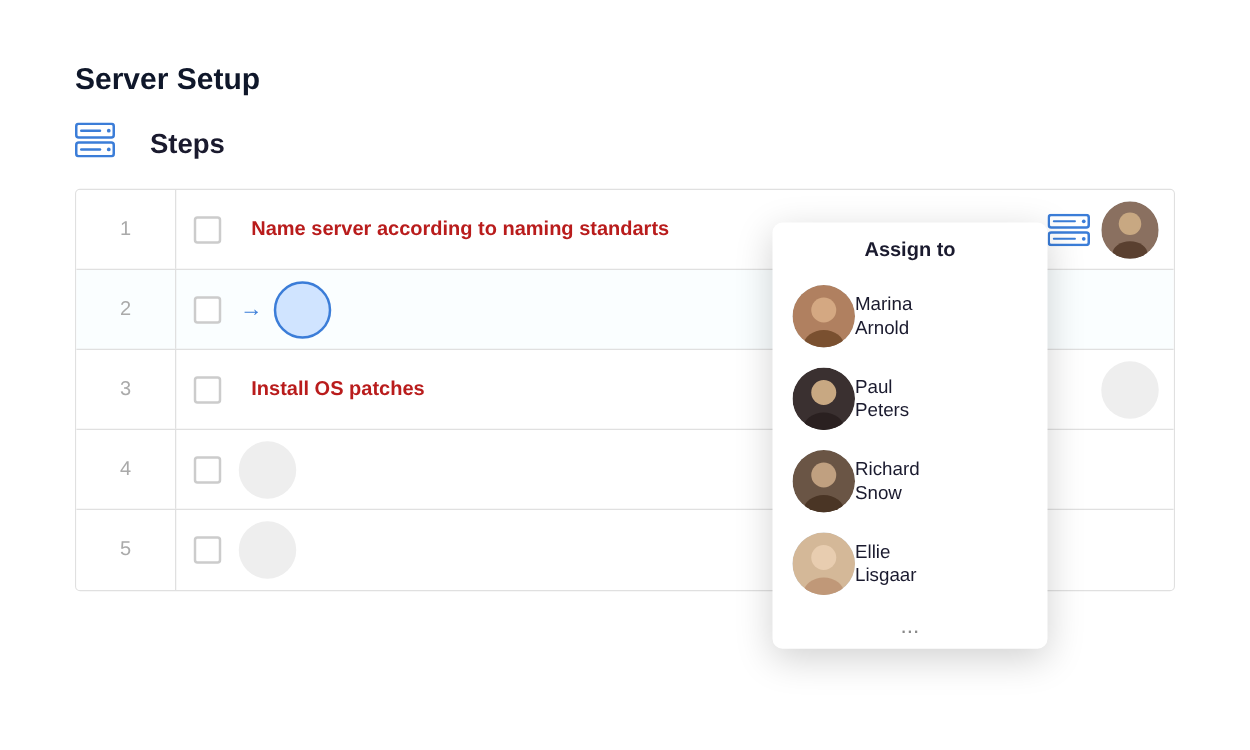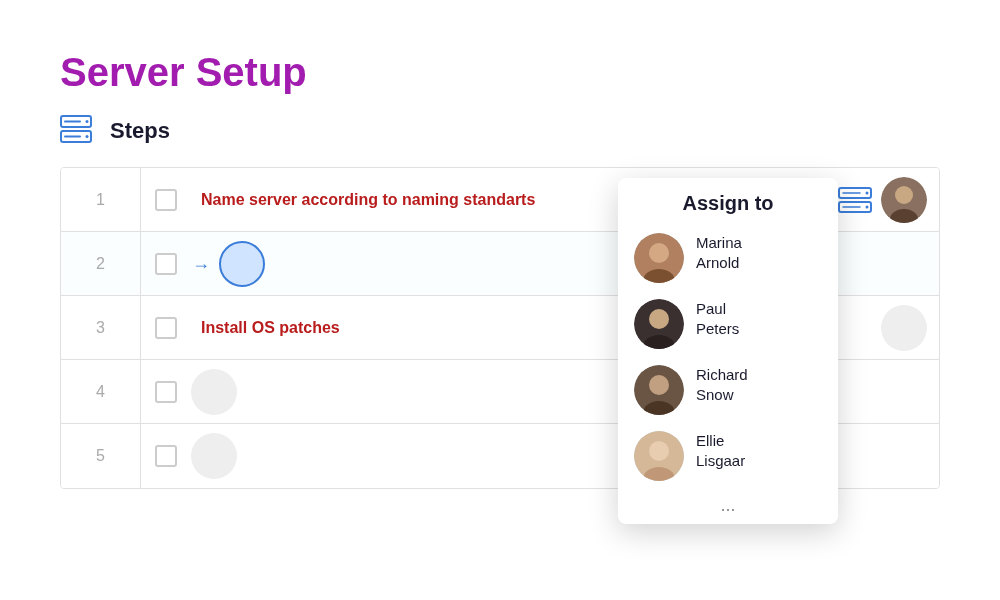--- a/index.html
+++ b/index.html
@@ -10,30 +10,30 @@
       height: 600px;
       overflow: hidden;
       position: relative;
     }
 
     .page-container {
       padding: 50px 60px;
     }
 
     .page-title {
-      font-size: 40px;
+      font-size: 24px;
       font-weight: 800;
-      color: #a21caf;
+      color: #0f172a;
       margin-bottom: 20px;
     }
 
     .section-header {
       display: flex;
       align-items: center;
-      gap: 18px;
+      gap: 28px;
       margin-bottom: 20px;
     }
 
     .section-icon {
       color: #3b7dd8;
     }
 
     .section-title {
       font-size: 22px;
       font-weight: 700;
@@ -152,29 +152,29 @@
       width: 220px;
       background: white;
       border-radius: 8px;
       box-shadow: 0 8px 30px rgba(0,0,0,0.18);
       z-index: 100;
       padding: 0 0 8px 0;
     }
 
     .assign-title {
       text-align: center;
-      font-size: 20px;
+      font-size: 16px;
       font-weight: 600;
       color: #1a1a2e;
       padding: 14px 0 10px 0;
     }
 
     .assign-item {
       display: flex;
-      gap: 12px;
+      align-items: center;
       padding: 8px 16px;
       cursor: pointer;
     }
 
     .assign-avatar {
       width: 50px;
       height: 50px;
       border-radius: 50%;
       background: #cccccc;
       overflow: hidden;

